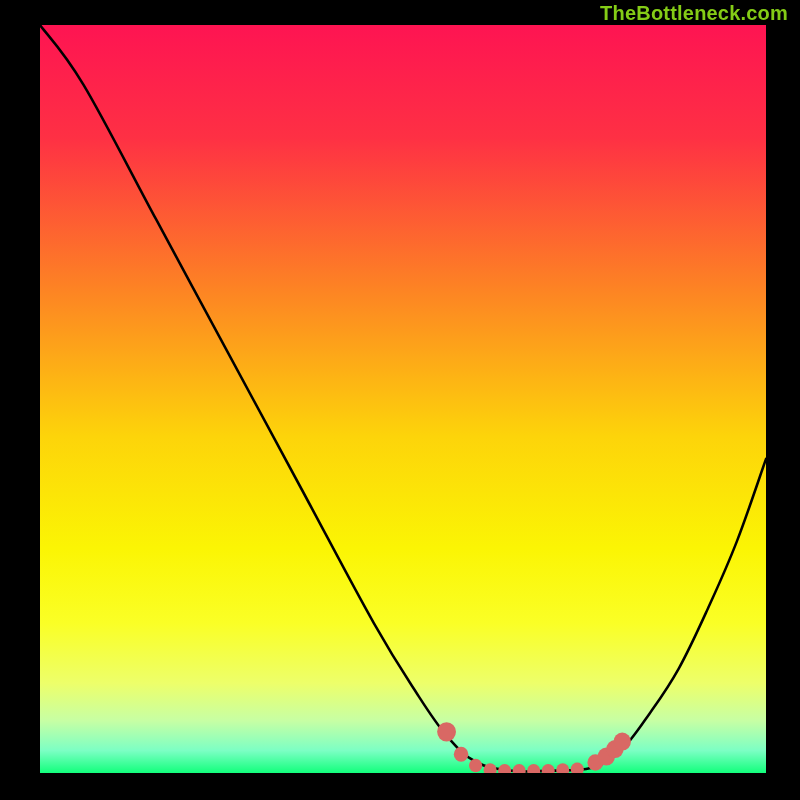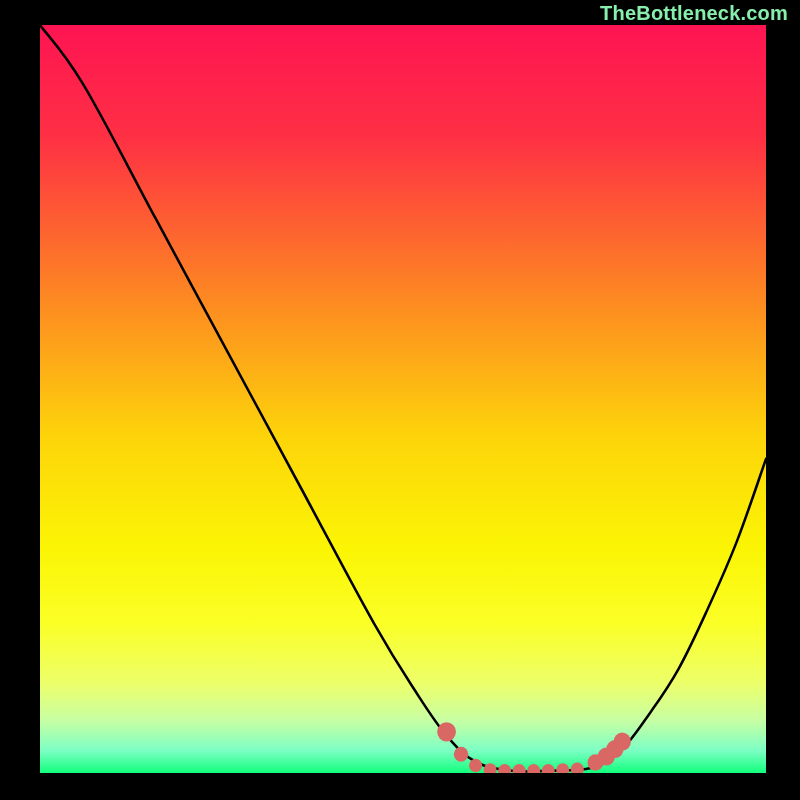--- a/index.html
+++ b/index.html
@@ -28,21 +28,21 @@
     font-size: 20px;
     font-weight: 600;
     letter-spacing: 0.2px;
     user-select: none;
   }
 </style>
 </head>
 <body>
 
 <div class="stage">
-  <div class="watermark" style="color: #86efac;">TheBottleneck.com</div>
+  <div class="watermark" style="color: #84cc16;">TheBottleneck.com</div>
 
   <div class="plot" style="left: 40px; top: 25px; width: 726px; height: 748px;">
     <svg width="100%" height="100%" viewBox="0 0 100 100" preserveAspectRatio="none">
       <defs>
         <linearGradient id="bg-grad" x1="0" y1="0" x2="0" y2="1">
             <stop offset="0%" stop-color="#fe1452"></stop>
             <stop offset="15%" stop-color="#fe3044"></stop>
             <stop offset="35%" stop-color="#fd8224"></stop>
             <stop offset="55.00000000000001%" stop-color="#fdd40a"></stop>
             <stop offset="70%" stop-color="#fbf504"></stop>

